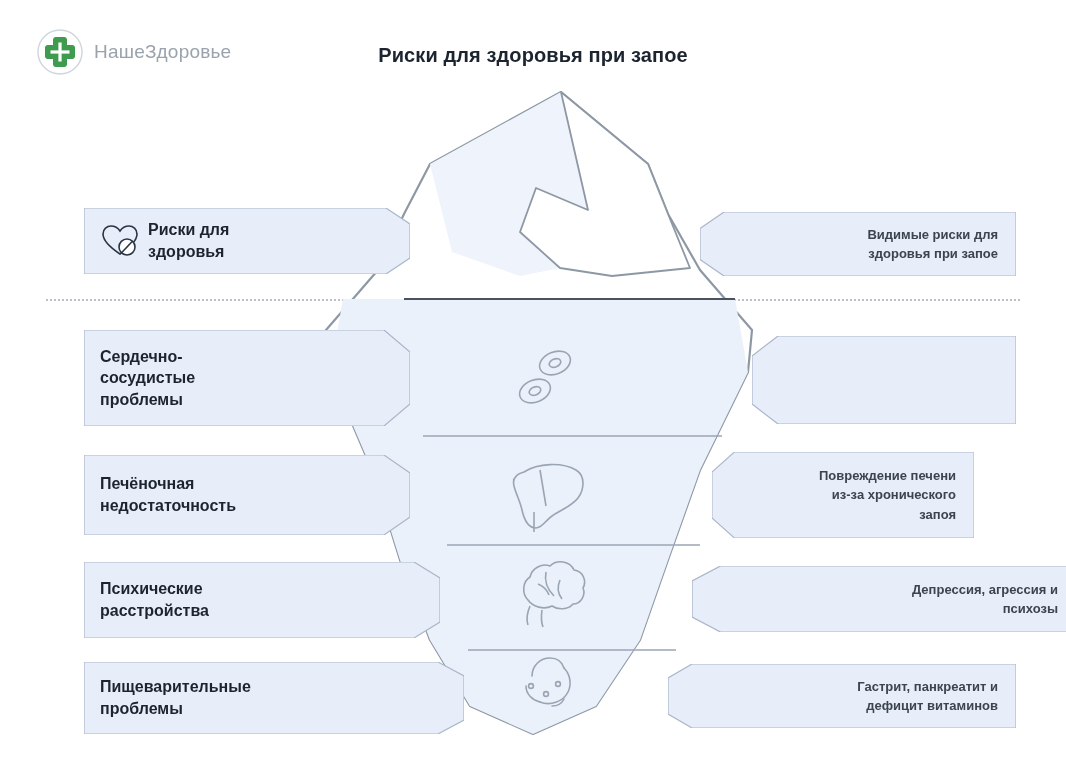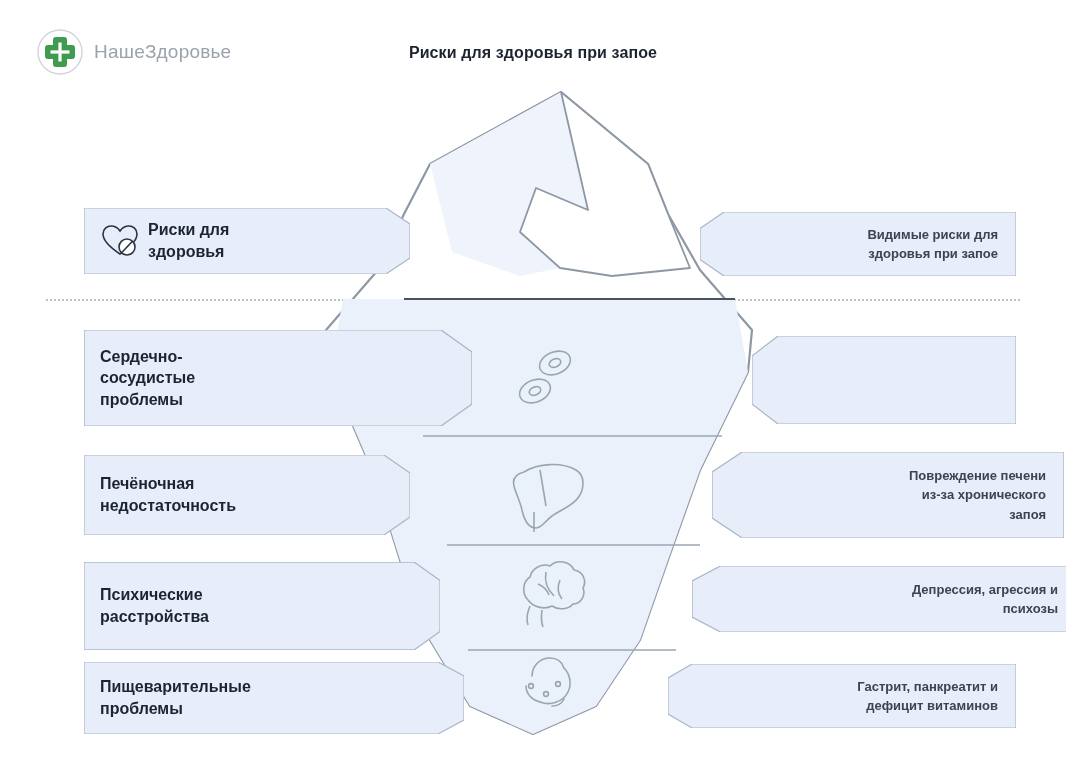--- a/index.html
+++ b/index.html
@@ -45,21 +45,21 @@
     display: block;
   }
 
   
   .title {
     position: absolute;
     left: 0;
     top: 44px;
     width: 1066px;
     text-align: center;
-    font-size: 16px;
+    font-size: 20px;
     font-weight: bold;
     color: #1c2430;
     letter-spacing: .1px;
   }
 
   
   .sep {
     position: absolute;
     left: 46px;
     top: 299px;
@@ -214,38 +214,38 @@
     </svg>
     <svg class="left-icon" viewBox="0 0 40 40">
       <path d="M20 33 C8 25 3 19 3 13 C3 8 7 5 11 5 C14.5 5 18 7 20 10 C22 7 25.5 5 29 5 C33 5 37 8 37 13 C37 19 32 25 20 33 Z" fill="none" stroke="#2b3442" stroke-width="1.6"></path>
       <circle cx="27" cy="26" r="8" fill="#ffffff" stroke="#2b3442" stroke-width="1.6"></circle>
       <line x1="21.8" y1="31.5" x2="32.2" y2="20.5" stroke="#2b3442" stroke-width="1.6"></line>
     </svg>
     <div class="txt">Риски для
 здоровья</div>
   </div>
 
-  <div class="banner left-banner" style="left:84px; top:330px; width:388px; height:96px;">
+  <div class="banner left-banner" style="left:84px; top:330px; width:326px; height:96px;">
     <svg class="shape" viewBox="0 0 326 96" preserveAspectRatio="none">
       <path d="M0 0 H300 L326 22 V74 L300 96 H0 Z" fill="#e7eefa" stroke="#aab6c8" stroke-width="1.2"></path>
     </svg>
     <div class="txt">Сердечно-
 сосудистые
 проблемы</div>
   </div>
 
   <div class="banner left-banner" style="left:84px; top:455px; width:326px; height:80px;">
     <svg class="shape" viewBox="0 0 326 80" preserveAspectRatio="none">
       <path d="M0 0 H300 L326 18 V62 L300 80 H0 Z" fill="#e7eefa" stroke="#aab6c8" stroke-width="1.2"></path>
     </svg>
     <div class="txt">Печёночная
 недостаточность</div>
   </div>
 
-  <div class="banner left-banner" style="left:84px; top:562px; width:356px; height:88px;">
+  <div class="banner left-banner" style="left:84px; top:562px; width:356px; height:76px;">
     <svg class="shape" viewBox="0 0 356 76" preserveAspectRatio="none">
       <path d="M0 0 H330 L356 16 V60 L330 76 H0 Z" fill="#e7eefa" stroke="#aab6c8" stroke-width="1.2"></path>
     </svg>
     <div class="txt">Психические
 расстройства</div>
   </div>
 
   <div class="banner left-banner" style="left:84px; top:662px; width:380px; height:72px;">
     <svg class="shape" viewBox="0 0 380 72" preserveAspectRatio="none">
       <path d="M0 0 H354 L380 14 V58 L354 72 H0 Z" fill="#e7eefa" stroke="#aab6c8" stroke-width="1.2"></path>
@@ -261,21 +261,21 @@
     <div class="txt">Видимые риски для
 здоровья при запое</div>
   </div>
 
   <div class="banner right-banner" style="left:752px; top:336px; width:264px; height:88px;">
     <svg class="shape" viewBox="0 0 264 88" preserveAspectRatio="none">
       <path d="M264 0 H26 L0 20 V68 L26 88 H264 Z" fill="#e7eefa" stroke="#aab6c8" stroke-width="1.2"></path>
     </svg>
   </div>
 
-  <div class="banner right-banner" style="left:712px; top:452px; width:352px; height:86px;">
+  <div class="banner right-banner" style="left:712px; top:452px; width:262px; height:86px;">
     <svg class="shape" viewBox="0 0 304 86" preserveAspectRatio="none">
       <path d="M304 0 H26 L0 20 V66 L26 86 H304 Z" fill="#e7eefa" stroke="#aab6c8" stroke-width="1.2"></path>
     </svg>
     <div class="txt">Повреждение печени
 из-за хронического
 запоя</div>
   </div>
 
   <div class="banner right-banner" style="left:692px; top:566px; width:384px; height:66px;">
     <svg class="shape" viewBox="0 0 324 66" preserveAspectRatio="none">

